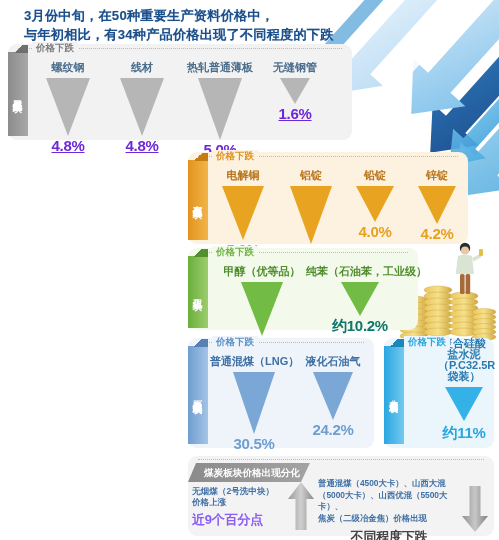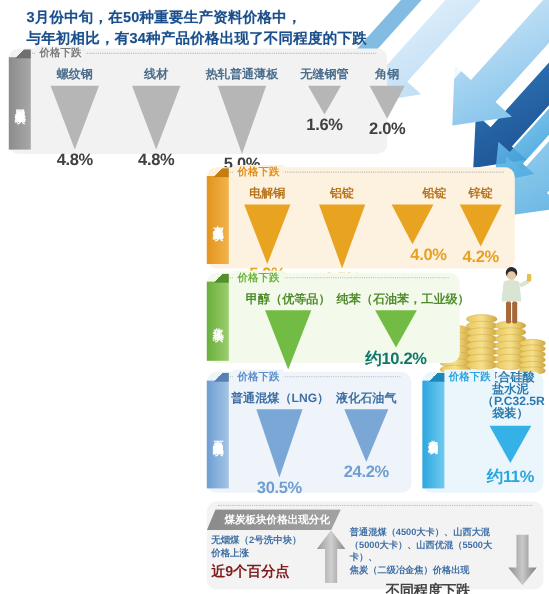--- a/index.html
+++ b/index.html
@@ -45,21 +45,21 @@
   .item .nm { font-size: 11px; font-weight: bold; white-space: nowrap; }
   .item .tri { margin: 3px auto 0; width: 0; height: 0; }
   .item .val { font-size: 15px; font-weight: bold; letter-spacing: -.3px;
                margin-top: 1px; white-space: nowrap; }
 
   
   #sec1 { left: 8px; top: 44px; width: 344px; height: 96px;
           background: #f2f2f2; }
   #sec1 .plabel { color: #7b7b7b; background: #f2f2f2; }
   #sec1 .nm { color: #4a6d8c; }
-  #sec1 .val { color: #404040; }
+  #sec1 .val { color: #6d28d9; text-decoration: underline; }
   #sec1 .tri { border-left: 22px solid transparent; border-right: 22px solid transparent;
                border-top: 58px solid #b6b6b6; }
   #rib1 { left: 8px; top: 52px; height: 84px; background: linear-gradient(90deg,#8c8c8c,#a8a8a8); }
   #rib1 .fold { background: linear-gradient(135deg,transparent 50%,#6f6f6f 50%); }
 
   
   #sec2 { left: 188px; top: 152px; width: 280px; height: 92px;
           background: #fdf1e0; }
   #sec2 .plabel { color: #e0901d; background: #fdf1e0; }
   #sec2 .nm { color: #b8741a; }
@@ -108,21 +108,21 @@
           background: #f3f3f3; }
   #sec6 .dashline { top: 3px; }
   .coal-tab {
     position: absolute; left: 188px; top: 463px; height: 19px; padding: 0 10px 0 16px;
     background: linear-gradient(90deg,#8b8b8b,#a3a3a3); color: #fff;
     font-size: 9.6px; font-weight: bold; line-height: 19px; z-index: 6;
     clip-path: polygon(8px 0, 100% 0, calc(100% - 9px) 100%, 0 100%);
   }
   .coal-left { position: absolute; left: 192px; top: 486px; width: 105px; }
   .coal-left .cl1 { font-size: 8.6px; color: #3f6fa5; font-weight: bold; line-height: 11px; }
-  .coal-left .cl2 { font-size: 13px; color: #7f1d1d; font-weight: bold; margin-top: 3px;
+  .coal-left .cl2 { font-size: 13px; color: #8b5cf6; font-weight: bold; margin-top: 3px;
                     letter-spacing: -.2px; }
   .coal-right { position: absolute; left: 318px; top: 478px; width: 142px; }
   .coal-right .cr1 { font-size: 8.4px; color: #3f6fa5; font-weight: bold; line-height: 11.5px; }
   .coal-right .cr2 { font-size: 13px; color: #444; font-weight: bold; margin-top: 4px;
                      text-align: center; letter-spacing: -.2px; }
   .up-arrow, .down-arrow { position: absolute; width: 26px; }
 
   
   .coins { position: absolute; left: 398px; top: 236px; width: 98px; height: 106px; }
 </style>
@@ -185,25 +185,20 @@
       <div class="tri" style="border-top-width:62px;"></div>
       <div class="val">5.0%</div>
     </div>
 
     <div class="item" style="left:250px; top:16px; width:74px;">
       <div class="nm">无缝钢管</div>
       <div class="tri" style="border-left-width:15px;border-right-width:15px;border-top-width:26px;"></div>
       <div class="val">1.6%</div>
     </div>
 
-    <div class="item" style="left:314px; top:16px; width:60px;">
-      <div class="nm">角钢</div>
-      <div class="tri" style="border-left-width:16px;border-right-width:16px;border-top-width:30px;"></div>
-      <div class="val">2.0%</div>
-    </div>
   </div>
   <div class="ribbon" id="rib1">
     <div class="fold"></div>
     <div class="rtxt">黑色金属板块</div>
   </div>
 
   <div class="panel" id="sec2">
     <div class="dashline"></div>
     <div class="plabel">价格下跌</div>
 
@@ -212,21 +207,21 @@
       <div class="tri" style="border-top-width:58px;"></div>
       <div class="val">6.5%</div>
     </div>
 
     <div class="item" style="left:20px; top:16px; width:70px;">
       <div class="nm">电解铜</div>
       <div class="tri"></div>
       <div class="val">5.9%</div>
     </div>
 
-    <div class="item" style="left:156px; top:16px; width:62px;text-align:right;">
+    <div class="item" style="left:156px; top:16px; width:62px;">
       <div class="nm">铅锭</div>
       <div class="tri" style="border-left-width:19px;border-right-width:19px;border-top-width:36px;"></div>
       <div class="val">4.0%</div>
     </div>
 
     <div class="item" style="left:218px; top:16px; width:62px;">
       <div class="nm">锌锭</div>
       <div class="tri" style="border-left-width:19px;border-right-width:19px;border-top-width:38px;"></div>
       <div class="val">4.2%</div>
     </div>

